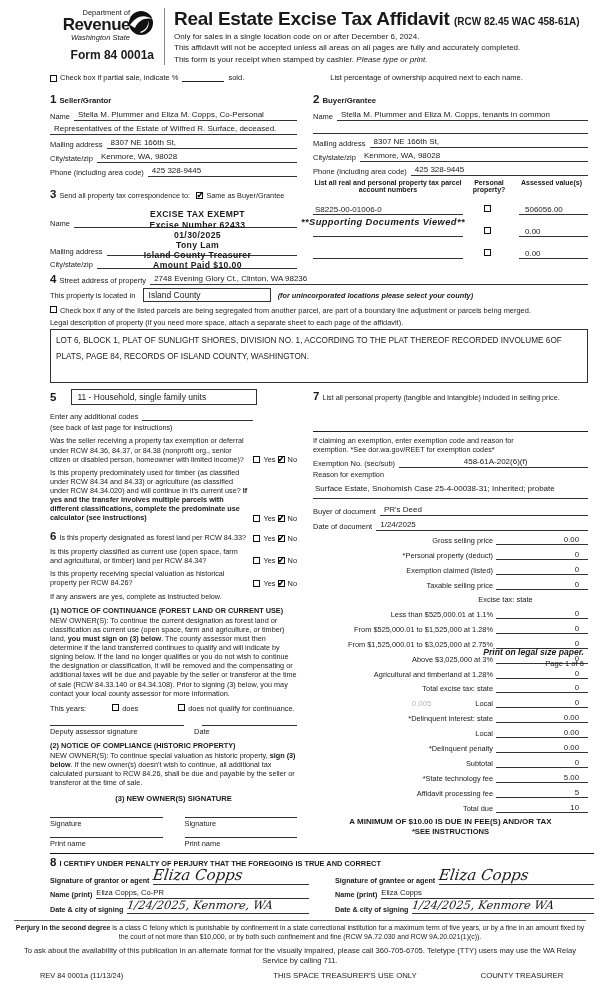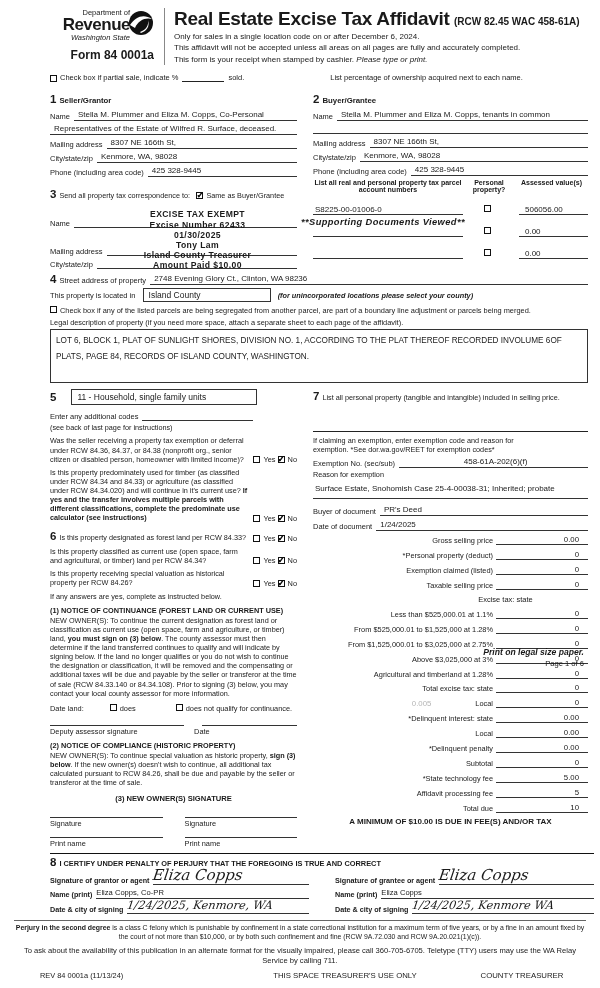--- a/index.html
+++ b/index.html
@@ -329,21 +329,21 @@
             <span class="yn"><span class="cb"></span><span>Yes</span> <span class="cb checked"></span><span>No</span></span>
           </div>
           <div class="qrow">
             <span class="qt">Is this property receiving special valuation as historical property per RCW 84.26?</span>
             <span class="yn"><span class="cb"></span><span>Yes</span> <span class="cb checked"></span><span>No</span></span>
           </div>
           <div class="q">If any answers are yes, complete as instructed below.</div>
           <div class="noticehd">(1) NOTICE OF CONTINUANCE (FOREST LAND OR CURRENT USE)</div>
           <div class="q" style="margin-top:1px"><span>NEW OWNER(S): To continue the current designation as forest land or classification as current use (open space, farm and agriculture, or timber) land, </span><b>you must sign on (3) below</b><span>. The county assessor must then determine if the land transferred continues to qualify and will indicate by signing below. If the land no longer qualifies or you do not wish to continue the designation or classification, it will be removed and the compensating or additional taxes will be due and payable by the seller or transferor at the time of sale (RCW 84.33.140 or 84.34.108). Prior to signing (3) below, you may contact your local county assessor for more information.</span></div>
           <div class="landrow">
-            <span>Date land:</span>
+            <span>This years:</span>
               <span class="gap"></span>
             <span class="cb"></span>
               <span>does</span>
               <span class="gap" style="width:40px"></span>
             <span class="cb"></span>
               <span>does not qualify for continuance.</span>
           </div>
           <div class="sigline2">
               <span class="sl"></span>
               <span class="sl2"></span>
@@ -468,20 +468,21 @@
             </div>
           <div class="fee">
               <span class="flabel">Affidavit processing fee</span>
               <span class="fline">5</span>
             </div>
           <div class="fee">
               <span class="flabel">Total due</span>
               <span class="fline">10</span>
             </div>
           <div class="minline">A MINIMUM OF $10.00 IS DUE IN FEE(S) AND/OR TAX</div>
+          <div class="seeline">*SEE INSTRUCTIONS</div>
         </div>
       </div>
     </div>
 
     <div class="sec8">
       <div class="certify"><span class="n8">8</span><span>I CERTIFY UNDER PENALTY OF PERJURY THAT THE FOREGOING IS TRUE AND CORRECT</span></div>
       <div class="sigcols">
         <div class="sigcol">
           <div class="srow">
               <span class="lbl">Signature of grantor or agent</span>

